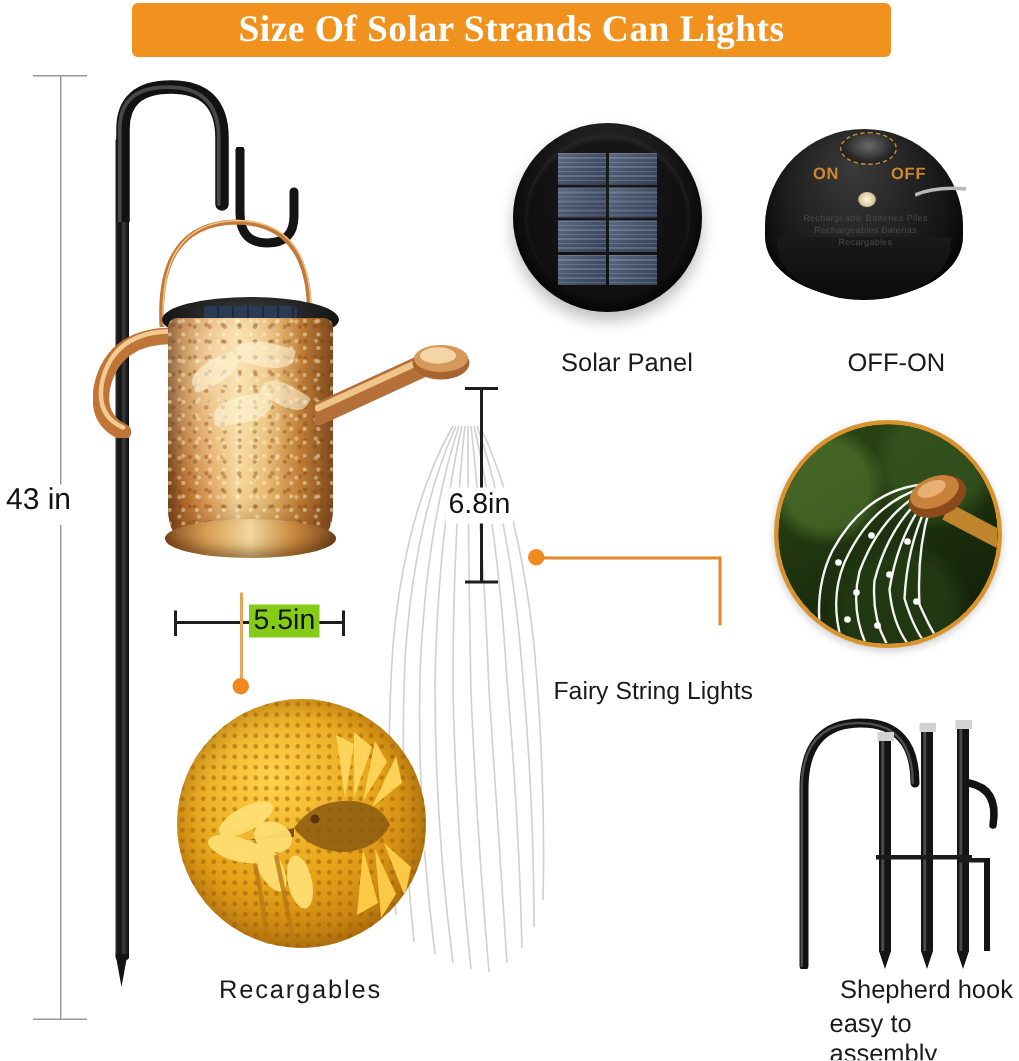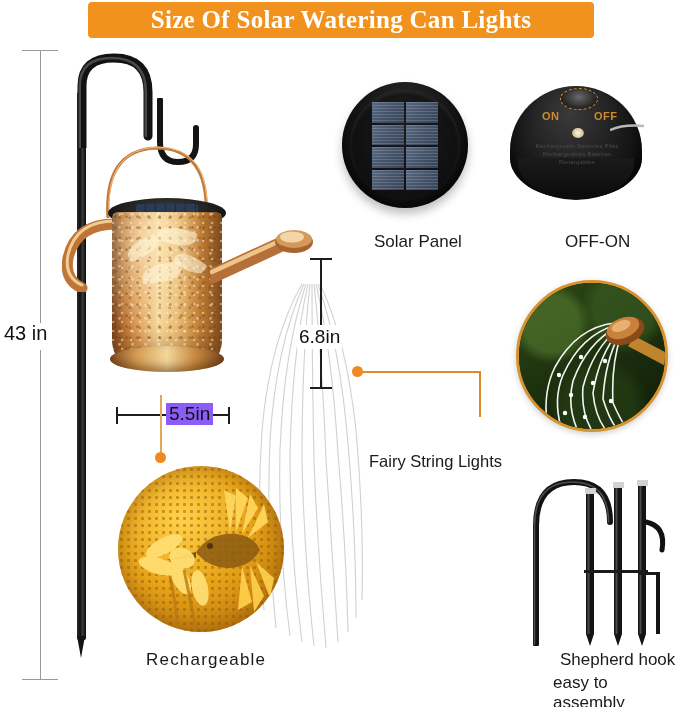--- a/index.html
+++ b/index.html
@@ -381,21 +381,21 @@
     width: 150px;
     height: 180px;
   }
 </style>
 </head>
 <body>
 
 <div id="page">
 
   <div class="title-banner">
-    <span class="title-text">Size Of Solar Watering Can Lights</span>
+    <span class="title-text">Size Of Solar Strands Can Lights</span>
   </div>
 
   <div class="cap-h" style="left:22px; top:50px; width:36px;"></div>
   <div class="dim-v" style="left:40px; top:50px; height:273px;"></div>
   <div class="dim-label" style="left:4px; top:322px; font-size:20px;">43 in</div>
   <div class="dim-v" style="left:40px; top:350px; height:330px;"></div>
   <div class="cap-h" style="left:22px; top:679px; width:36px;"></div>
 
   <div class="pole"></div>
   <div class="pole-tip"></div>
@@ -464,21 +464,21 @@
       <circle cx="84" cy="186" r="1.6"></circle>
         <circle cx="96" cy="238" r="1.6"></circle>
       <circle cx="104" cy="160" r="1.6"></circle>
         <circle cx="40" cy="330" r="1.6"></circle>
     </g>
   </svg>
 
   <div class="cap-v-dark" style="left:116px; top:407px; height:17px;"></div>
   <div class="dim-h" style="left:116px; top:414px; width:114px;"></div>
   <div class="cap-v-dark" style="left:228px; top:407px; height:17px;"></div>
-  <div class="dim-label" style="left:166px; top:403px; font-size:19px; background:#8b5cf6; padding:0 3px;">5.5in</div>
+  <div class="dim-label" style="left:166px; top:403px; font-size:19px; background:#84cc16; padding:0 3px;">5.5in</div>
 
   <div class="cap-h-dark" style="left:310px; top:258px; width:22px;"></div>
   <div class="dim-v-dark" style="left:320px; top:258px; height:130px;"></div>
   <div class="cap-h-dark" style="left:310px; top:387px; width:22px;"></div>
   <div class="dim-label" style="left:297px; top:325px; font-size:19px; background:#ffffff; padding:1px 2px;">6.8in</div>
 
   <div class="solar-panel">
     <div class="solar-panel-rim"></div>
     <div class="solar-cells">
       <div class="solar-cell"></div>
@@ -579,21 +579,21 @@
         <ellipse cx="82" cy="122" rx="18" ry="8" transform="rotate(78 82 122)"></ellipse>
         <ellipse cx="64" cy="92" rx="13" ry="10" transform="rotate(20 64 92)"></ellipse>
       </g>
 
       <g stroke="#B87A12" stroke-width="3" fill="none" opacity="0.8">
         <path d="M66 104 Q72 132 78 164"></path>
         <path d="M52 110 Q58 138 60 164"></path>
       </g>
     </svg>
   </div>
-  <div class="label" style="left:146px; top:650px; font-size:17px; letter-spacing:1.2px;">Rechargeable</div>
+  <div class="label" style="left:146px; top:650px; font-size:17px; letter-spacing:1.2px;">Recargables</div>
 
   <div class="hook-parts">
     <svg viewBox="0 0 150 180" style="position:absolute; inset:0;">
 
       <path d="M8 178 L8 60 Q8 16 46 16 Q82 16 82 56" fill="none" stroke="#121212" stroke-width="6" stroke-linecap="round"></path>
       <path d="M8 178 L8 60 Q8 16 46 16 Q82 16 82 56" fill="none" stroke="#4e4e4e" stroke-width="1.6" stroke-linecap="round" transform="translate(-1.5,0)"></path>
 
       <rect x="58" y="26" width="8" height="142" fill="#141414"></rect>
       <rect x="59.5" y="26" width="2" height="142" fill="#4a4a4a"></rect>
       <rect x="57" y="22" width="11" height="6" fill="#d2d2d2"></rect>

